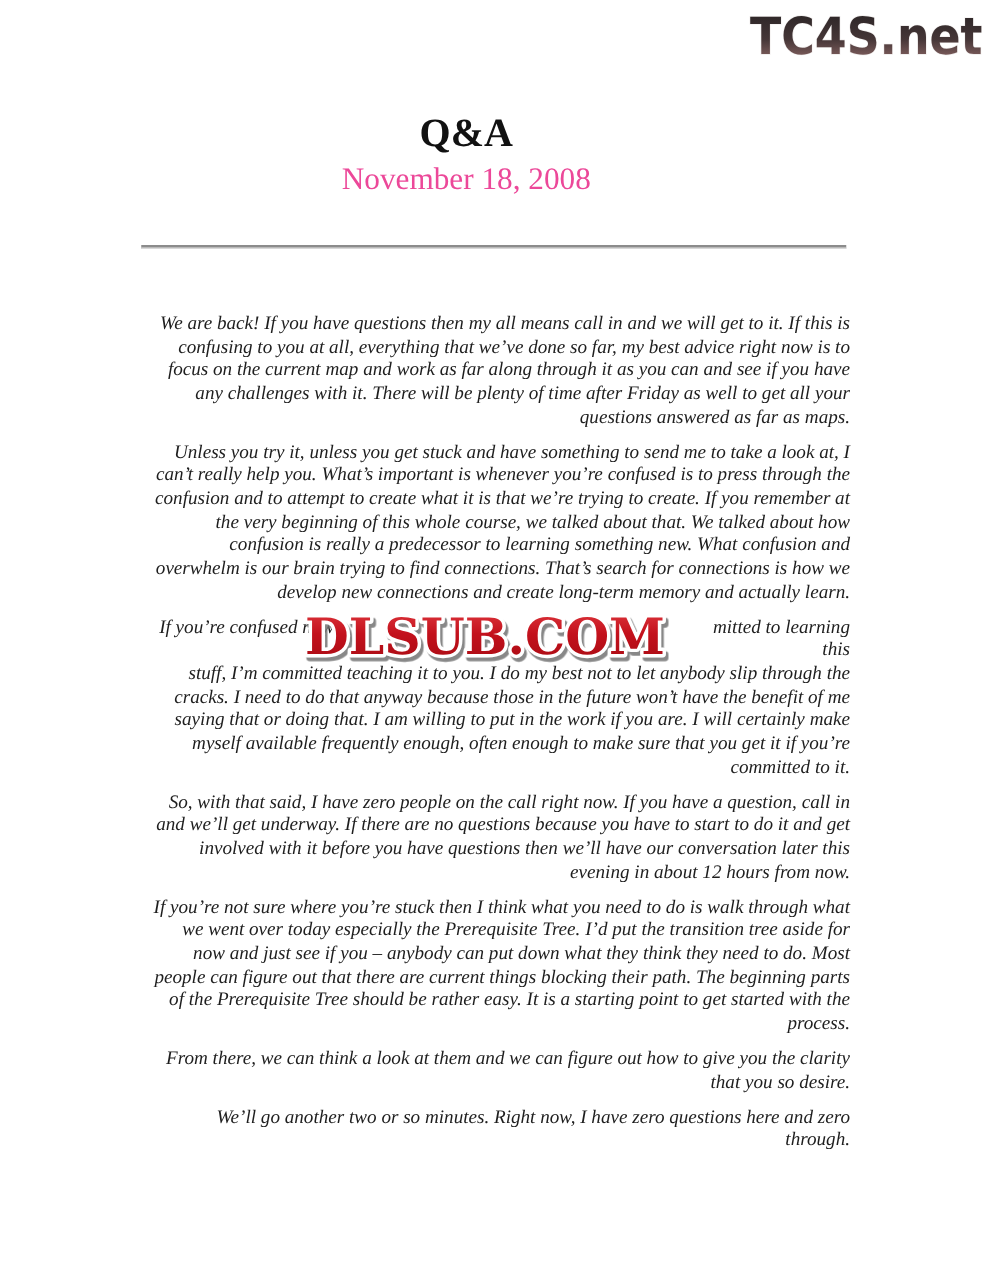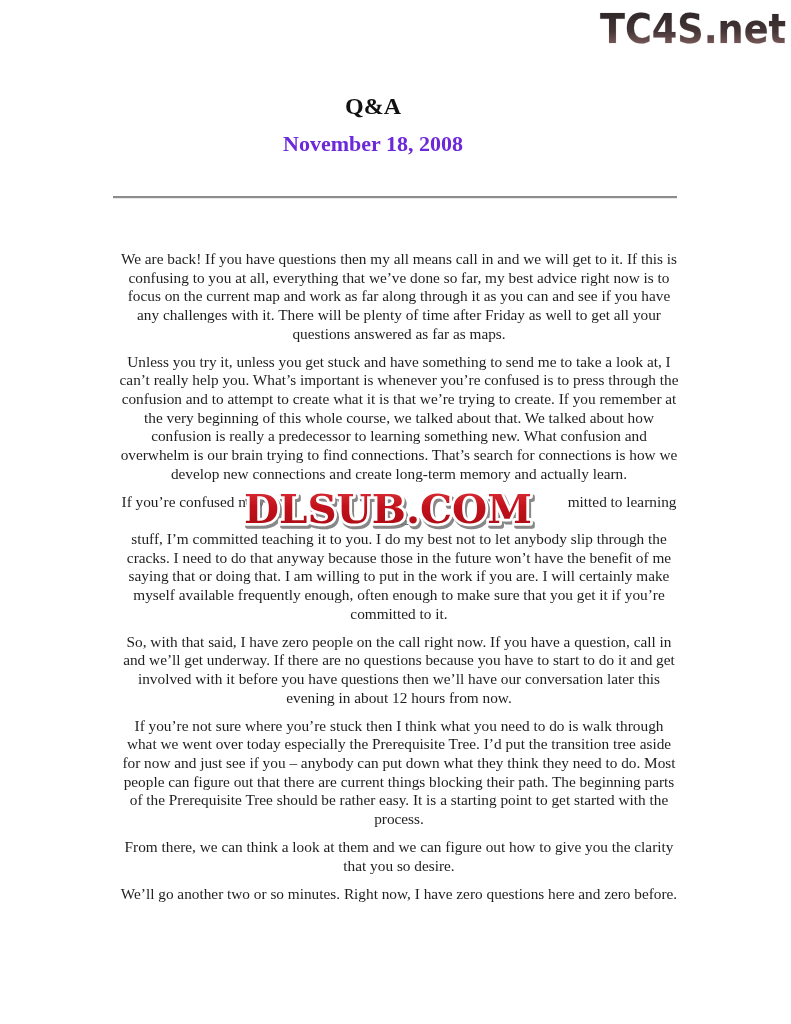--- a/index.html
+++ b/index.html
@@ -25,31 +25,30 @@
   
   .title-block {
     position: absolute;
     left: 113px;
     top: 92px;
     width: 520px;
     text-align: center;
   }
   .doc-title {
     margin: 0;
-    font-size: 24px;
+    font-size: 32px;
     font-weight: bold;
     line-height: 28px;
     color: #111111;
   }
   .doc-date {
     margin: 13px 0 0 0;
-    font-size: 22px;
+    font-size: 25px;
     line-height: 22px;
-    color: #6d28d9;
-    font-weight: bold;
+    color: #ec4899;
   }
 
   
   .divider {
     position: absolute;
     left: 113px;
     top: 196px;
     width: 564px;
     height: 2px;
     background: #8c8c8c;
@@ -57,21 +56,22 @@
   }
 
   
   .body-text {
     position: absolute;
     left: 118px;
     top: 250px;
     width: 562px;
     font-size: 15.3px;
     line-height: 18.67px;
-    text-align: center;
+    text-align: right;
+    font-style: italic;
   }
   .body-text p { margin: 0 0 9.3px 0; }
   .p3-line1 { display: block; }
   .obscured-gap {
     display: inline-block;
     width: 303px;
     height: 14px;
     overflow: hidden;
     white-space: nowrap;
     vertical-align: text-bottom;
@@ -123,21 +123,21 @@
 
   <div class="divider"></div>
 
   <div class="body-text">
     <p>We are back! If you have questions then my all means call in and we will get to it. If this is confusing to you at all, everything that we’ve done so far, my best advice right now is to focus on the current map and work as far along through it as you can and see if you have any challenges with it. There will be plenty of time after Friday as well to get all your questions answered as far as maps.</p>
     <p>Unless you try it, unless you get stuck and have something to send me to take a look at, I can’t really help you. What’s important is whenever you’re confused is to press through the confusion and to attempt to create what it is that we’re trying to create. If you remember at the very beginning of this whole course, we talked about that. We talked about how confusion is really a predecessor to learning something new. What confusion and overwhelm is our brain trying to find connections. That’s search for connections is how we develop new connections and create long-term memory and actually learn.</p>
     <p><span class="p3-line1"><span>If you’re confused now</span><span class="obscured-gap"></span><span>mitted to learning this</span></span><span>stuff, I’m committed teaching it to you. I do my best not to let anybody slip through the cracks. I need to do that anyway because those in the future won’t have the benefit of me saying that or doing that. I am willing to put in the work if you are. I will certainly make myself available frequently enough, often enough to make sure that you get it if you’re committed to it.</span></p>
     <p>So, with that said, I have zero people on the call right now. If you have a question, call in and we’ll get underway. If there are no questions because you have to start to do it and get involved with it before you have questions then we’ll have our conversation later this evening in about 12 hours from now.</p>
     <p>If you’re not sure where you’re stuck then I think what you need to do is walk through what we went over today especially the Prerequisite Tree. I’d put the transition tree aside for now and just see if you – anybody can put down what they think they need to do. Most people can figure out that there are current things blocking their path. The beginning parts of the Prerequisite Tree should be rather easy. It is a starting point to get started with the process.</p>
     <p>From there, we can think a look at them and we can figure out how to give you the clarity that you so desire.</p>
-    <p>We’ll go another two or so minutes. Right now, I have zero questions here and zero before.</p>
+    <p>We’ll go another two or so minutes. Right now, I have zero questions here and zero through.</p>
   </div>
 
   <svg class="watermark" viewBox="0 0 302 48">
     <defs>
       <linearGradient id="wmGrad" x1="0" y1="0" x2="0" y2="1">
         <stop offset="0%" stop-color="#e0393f"></stop>
         <stop offset="45%" stop-color="#c3111c"></stop>
         <stop offset="100%" stop-color="#a70b13"></stop>
       </linearGradient>
     </defs>

